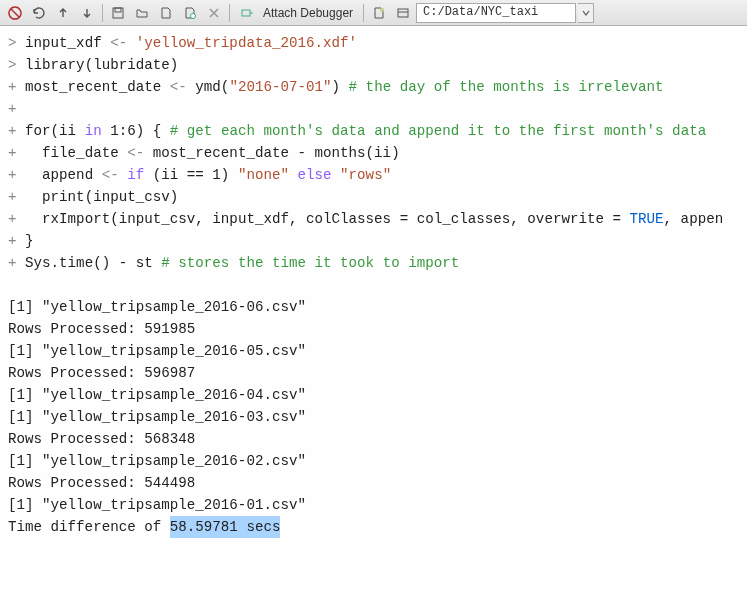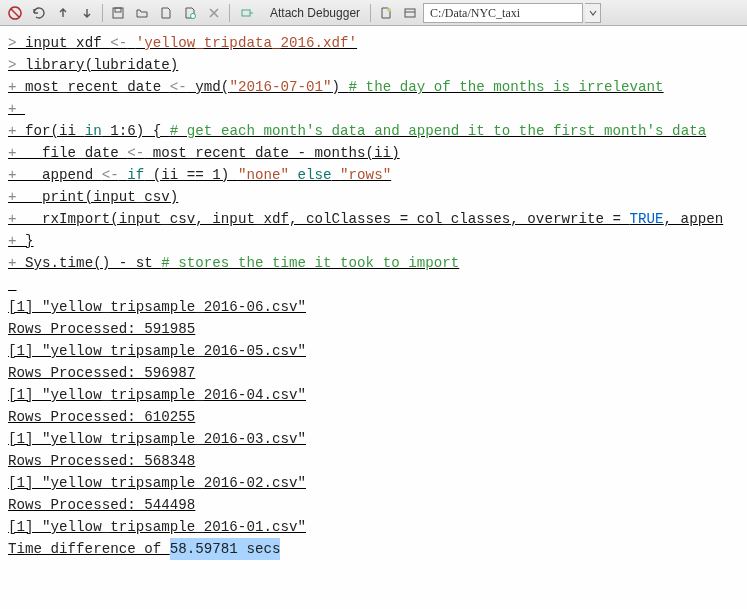--- a/index.html
+++ b/index.html
@@ -32,64 +32,63 @@
     }
     .tb-sep {
       width: 1px;
       height: 18px;
       background: #b0b0b0;
       margin: 0 2px;
     }
     .attach-debugger {
       display: flex;
       align-items: flex-end;
-      gap: 16px;
+      gap: 9px;
       padding: 2px 6px;
       cursor: pointer;
       font-family: 'Segoe UI', Arial, sans-serif;
       font-size: 12px;
       color: #333;
     }
     .path-box {
       background: #fff;
       border: 1px solid #aaa;
       padding: 1px 6px;
-      font-family: Liberation Serif, serif;
+      font-family: Liberation Mono, monospace;
       font-size: 12px;
       color: #333;
       height: 20px;
       display: flex;
-      align-items: flex-end;
+      align-items: flex-start;
       min-width: 160px;
     }
     .path-dropdown {
       width: 16px;
       height: 20px;
       border: 1px solid #aaa;
       border-left: none;
       background: #f0f0f0;
       display: flex;
       align-items: center;
       justify-content: center;
       cursor: pointer;
     }
     .console {
       background: #fefefe;
       padding: 6px 8px;
       line-height: 1.55;
       height: calc(100% - 26px);
       overflow: hidden;
-      text-decoration: underline;
     }
     .line { white-space: pre; font-size: 14.2px; }
     .prompt { color: #888; display: inline; }
     .code { color: #222; }
     .string { color: #b05030; }
     .comment { color: #3a9940; }
-    .keyword { color: #0f766e; }
+    .keyword { color: #8b5cf6; }
     .bool { color: #0060cc; }
     .assign { color: #888; }
     .output { color: #222; }
     .highlight {
       background: #a8d4ff;
       display: inline-block;
     }
     svg { display: block; }
   </style>
 </head>
@@ -189,21 +188,20 @@
       <div class="line"><span class="prompt">+ </span><span class="code">}</span></div>
       <div class="line"><span class="prompt">+ </span><span class="code">Sys.time() - st </span><span class="comment"># stores the time it took to import</span></div>
     </div>
   <div id="output-block">
       <div class="line output">&nbsp;</div>
       <div class="line output">[1] "yellow_tripsample_2016-06.csv"</div>
       <div class="line output">Rows Processed: 591985</div>
       <div class="line output">[1] "yellow_tripsample_2016-05.csv"</div>
       <div class="line output">Rows Processed: 596987</div>
       <div class="line output">[1] "yellow_tripsample_2016-04.csv"</div>
-      <div class="line output">Rows Processed: 610255</div>
       <div class="line output">[1] "yellow_tripsample_2016-03.csv"</div>
       <div class="line output">Rows Processed: 568348</div>
       <div class="line output">[1] "yellow_tripsample_2016-02.csv"</div>
       <div class="line output">Rows Processed: 544498</div>
       <div class="line output">[1] "yellow_tripsample_2016-01.csv"</div>
     </div>
   <div class="line output"><span>Time difference of </span><span class="highlight">58.59781 secs</span></div>
 
 </div>
 

